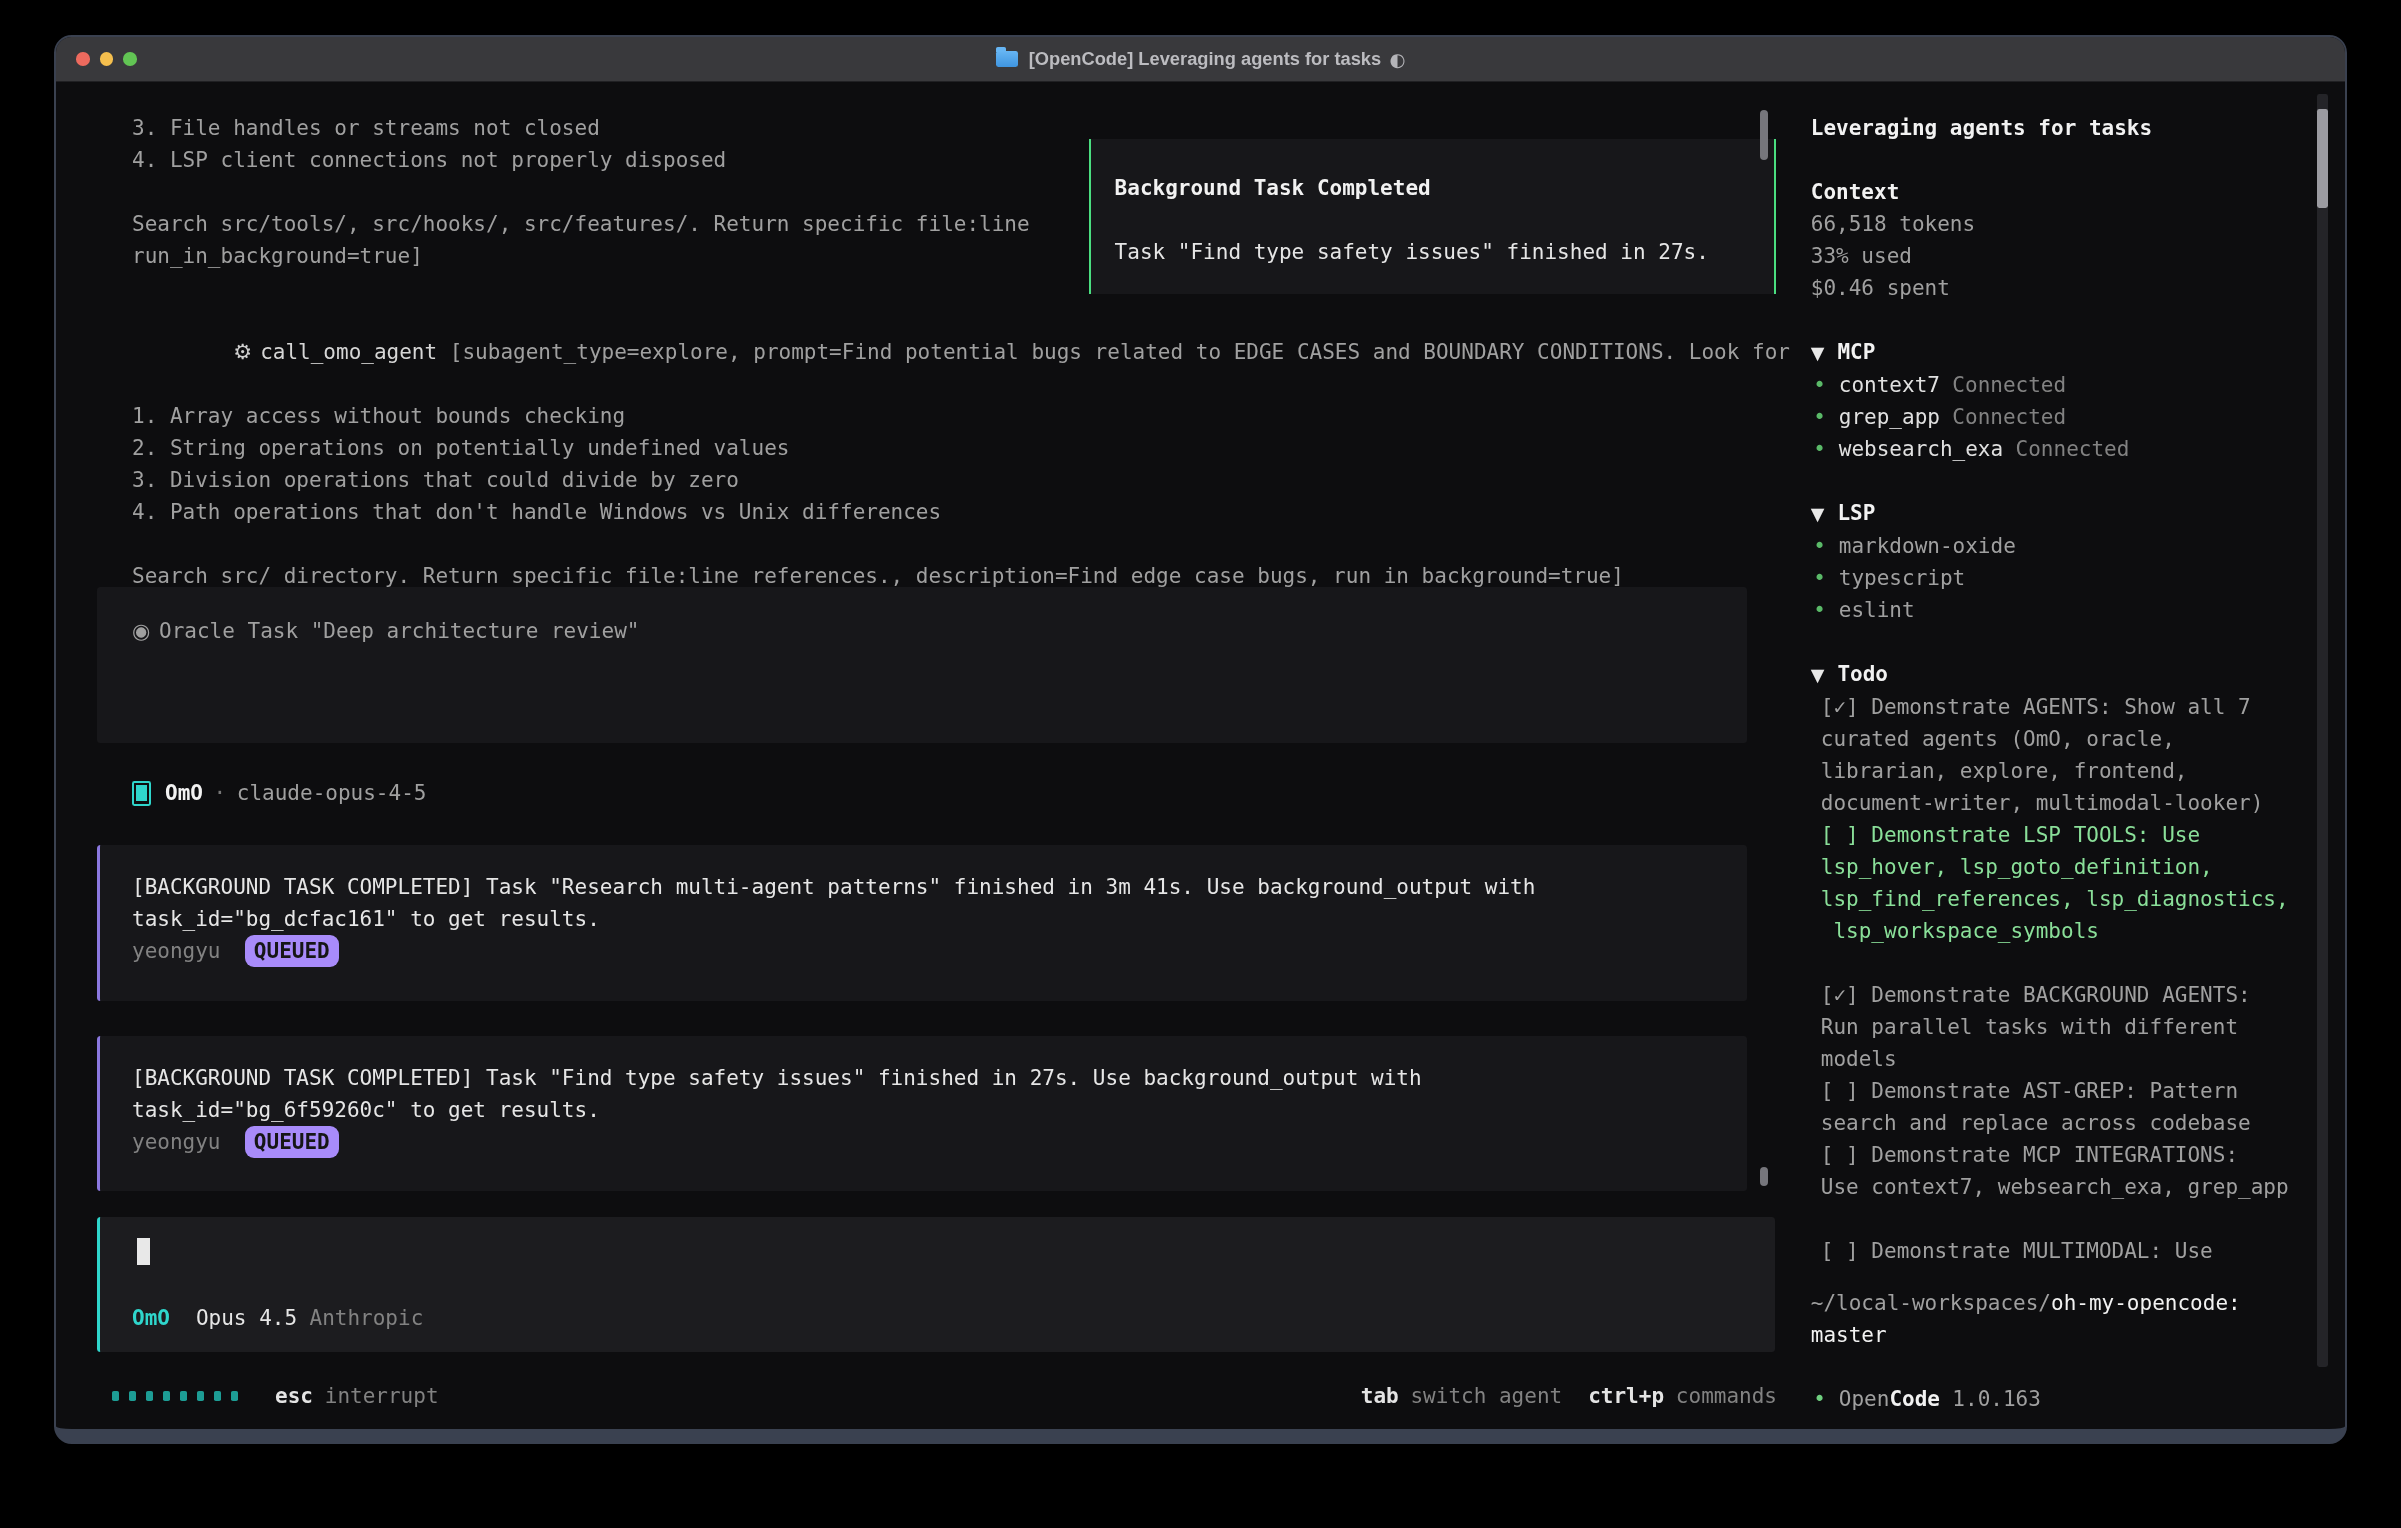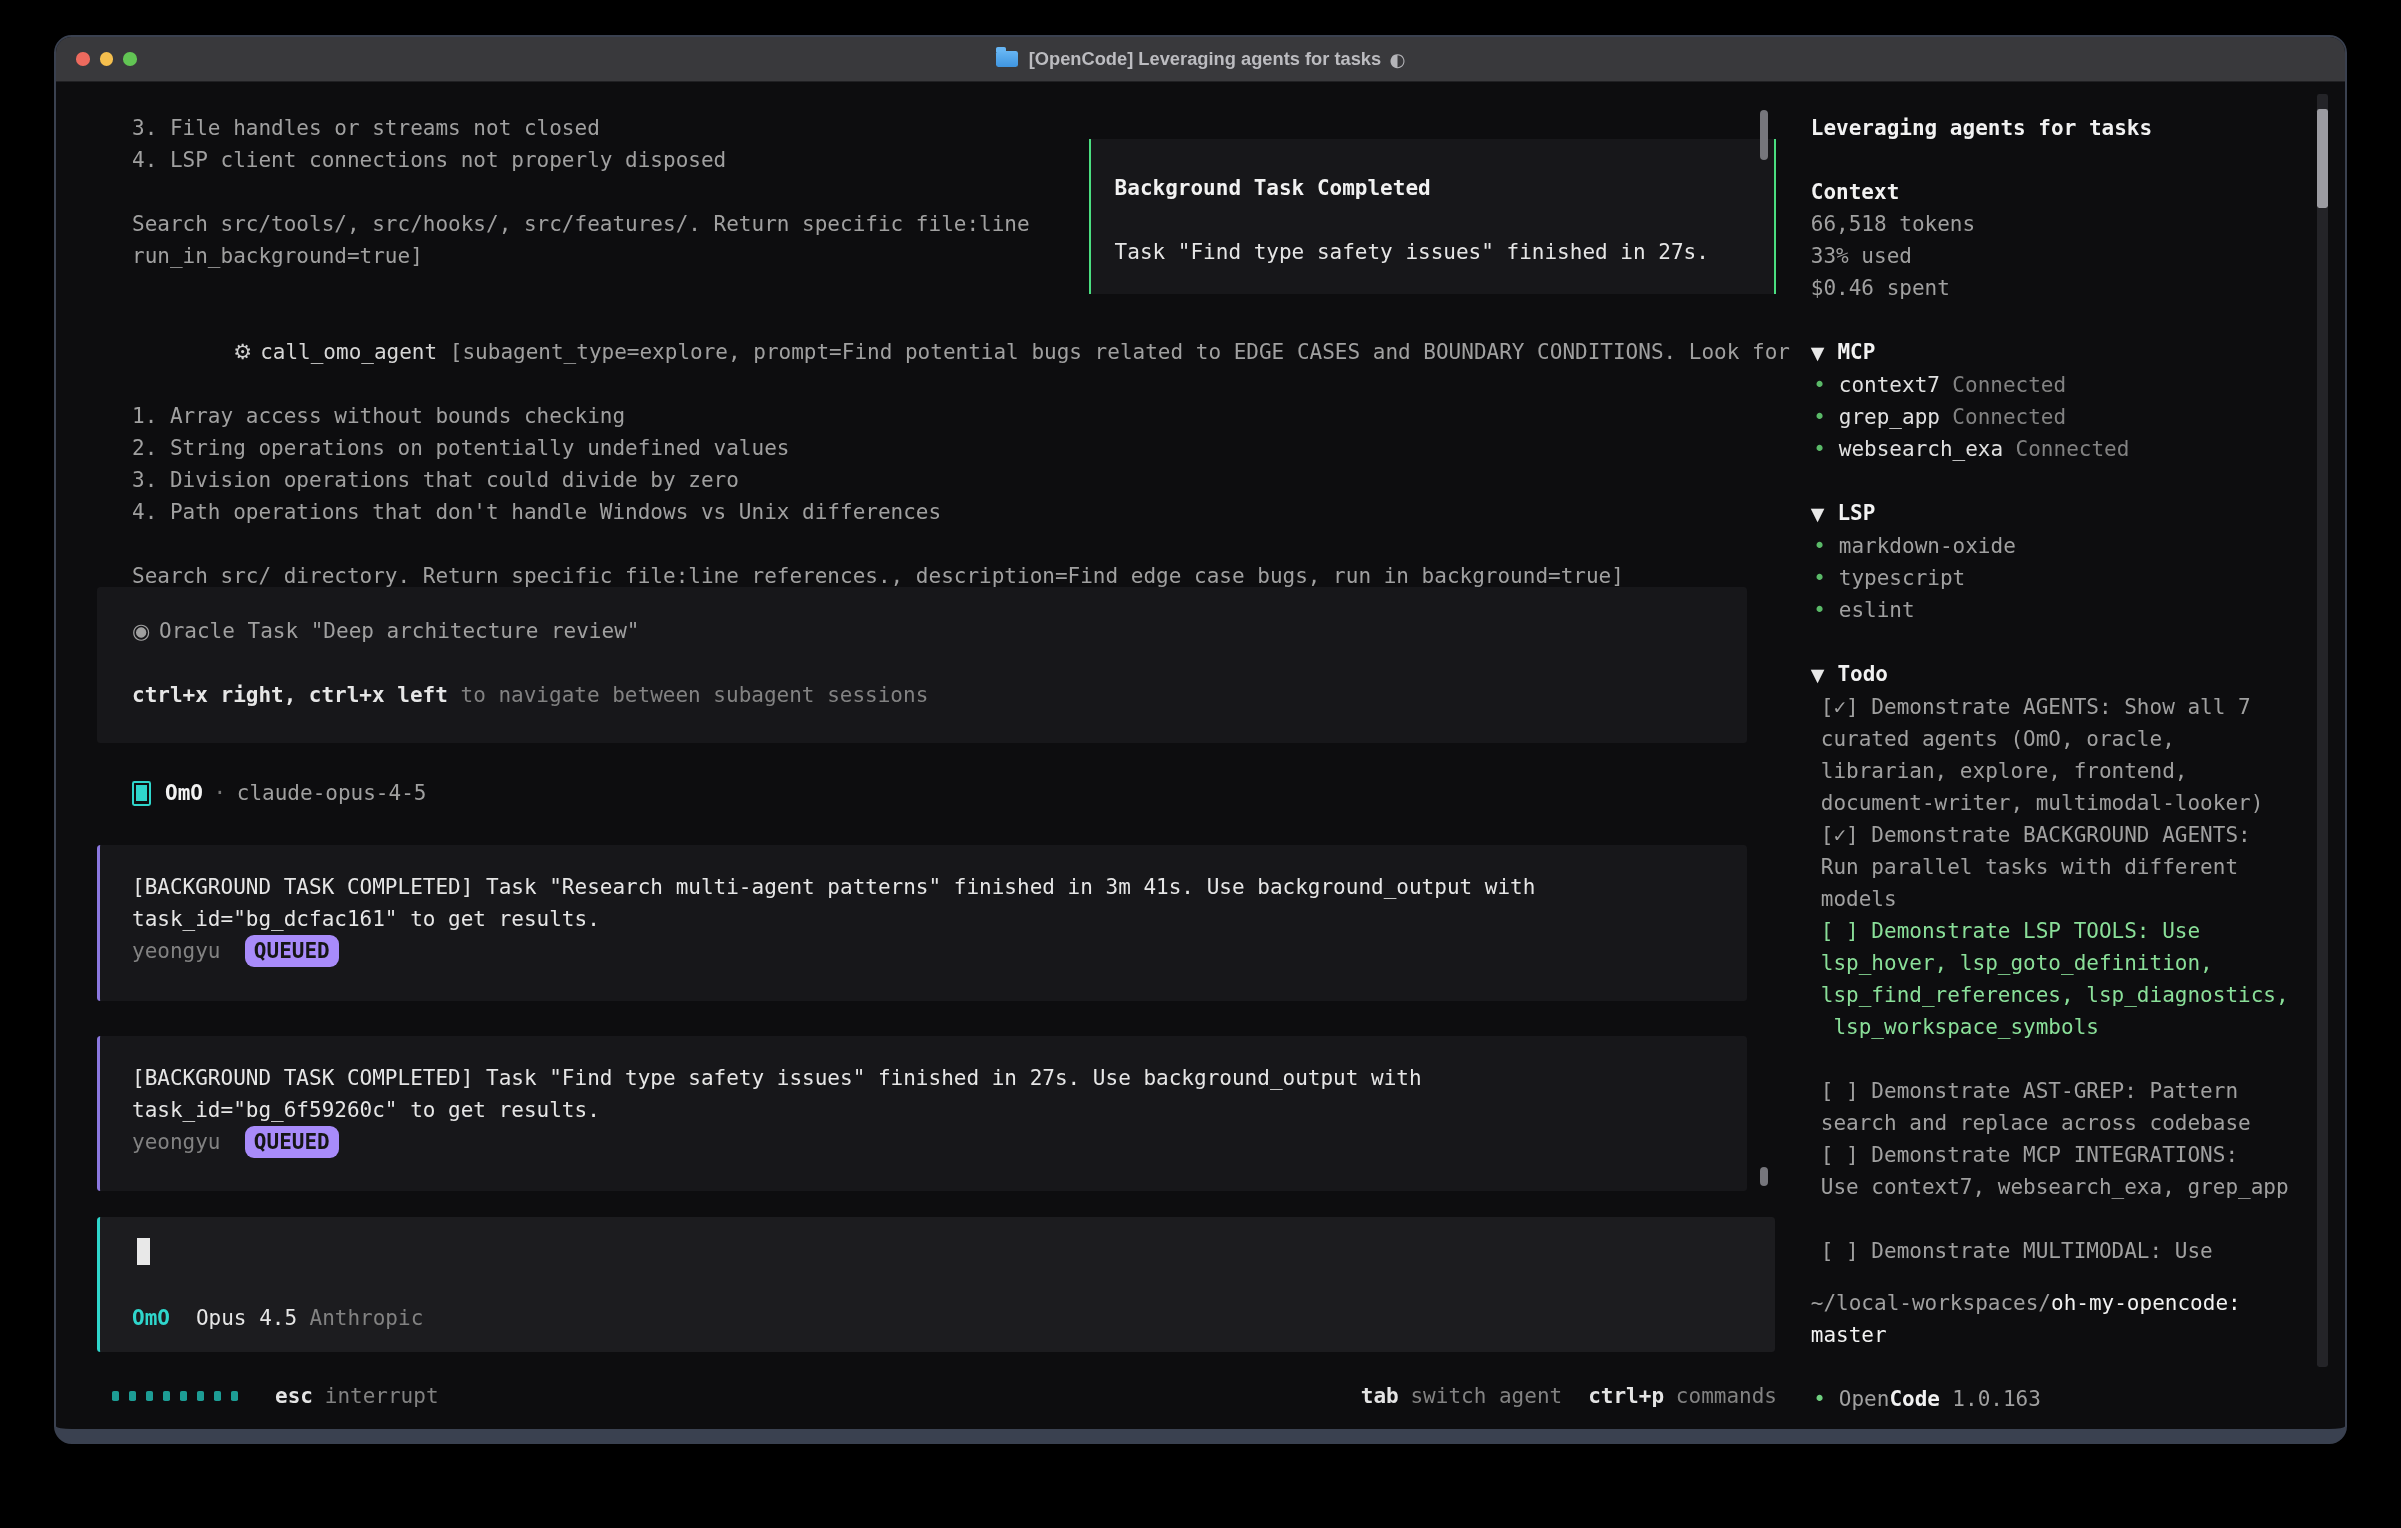--- a/index.html
+++ b/index.html
@@ -136,23 +136,20 @@
 4. Path operations that don't handle Windows vs Unix differences
 
 Search src/ directory. Return specific file:line references., description=Find edge case bugs, run_in_background=true]</div>
     </div>
 
     <div class="abs panel t oracle">
       <div class="grey">
         <span class="oracle-icon">◉</span><span>Oracle Task "Deep architecture review"</span>
       </div>
       <div style="height:32px;"></div>
-      <div>
-        <span class="bright b">ctrl+x right,</span><span class="bright b kbd2">ctrl+x left</span><span class="dim"> to navigate between subagent sessions</span>
-      </div>
     </div>
 
     <div class="abs t agent-line">
       <span class="agent-icon">
           <i></i>
         </span>
       <span class="white b">OmO</span>
       <span class="sep">·</span>
       <span class="grey">claude-opus-4-5</span>
     </div>
@@ -232,27 +229,27 @@
         <div class="sb-item"><span class="bullet">•</span><span class="lspname">eslint</span></div>
       </div>
 
       <div class="sb-section">
         <div class="sb-header"><span class="arrow">▼</span><span>Todo</span></div>
         <div class="todo-list">
           <div class="todo-item lines">[✓] Demonstrate AGENTS: Show all 7
 curated agents (OmO, oracle,
 librarian, explore, frontend,
 document-writer, multimodal-looker)</div>
-          <div class="todo-item lines">[✓] Demonstrate BACKGROUND AGENTS:
-Run parallel tasks with different
-models</div>
           <div class="todo-item lines active gap">[ ] Demonstrate LSP TOOLS: Use
 lsp_hover, lsp_goto_definition,
 lsp_find_references, lsp_diagnostics,
  lsp_workspace_symbols</div>
+          <div class="todo-item lines">[✓] Demonstrate BACKGROUND AGENTS:
+Run parallel tasks with different
+models</div>
           <div class="todo-item lines">[ ] Demonstrate AST-GREP: Pattern
 search and replace across codebase</div>
           <div class="todo-item lines gap">[ ] Demonstrate MCP INTEGRATIONS:
 Use context7, websearch_exa, grep_app</div>
           <div class="todo-item lines">[ ] Demonstrate MULTIMODAL: Use</div>
         </div>
       </div>
 
       <div class="workspace lines"><span class="grey">~/local-workspaces/</span><span class="white">oh-my-opencode:</span>
 <span class="white">master</span></div>

